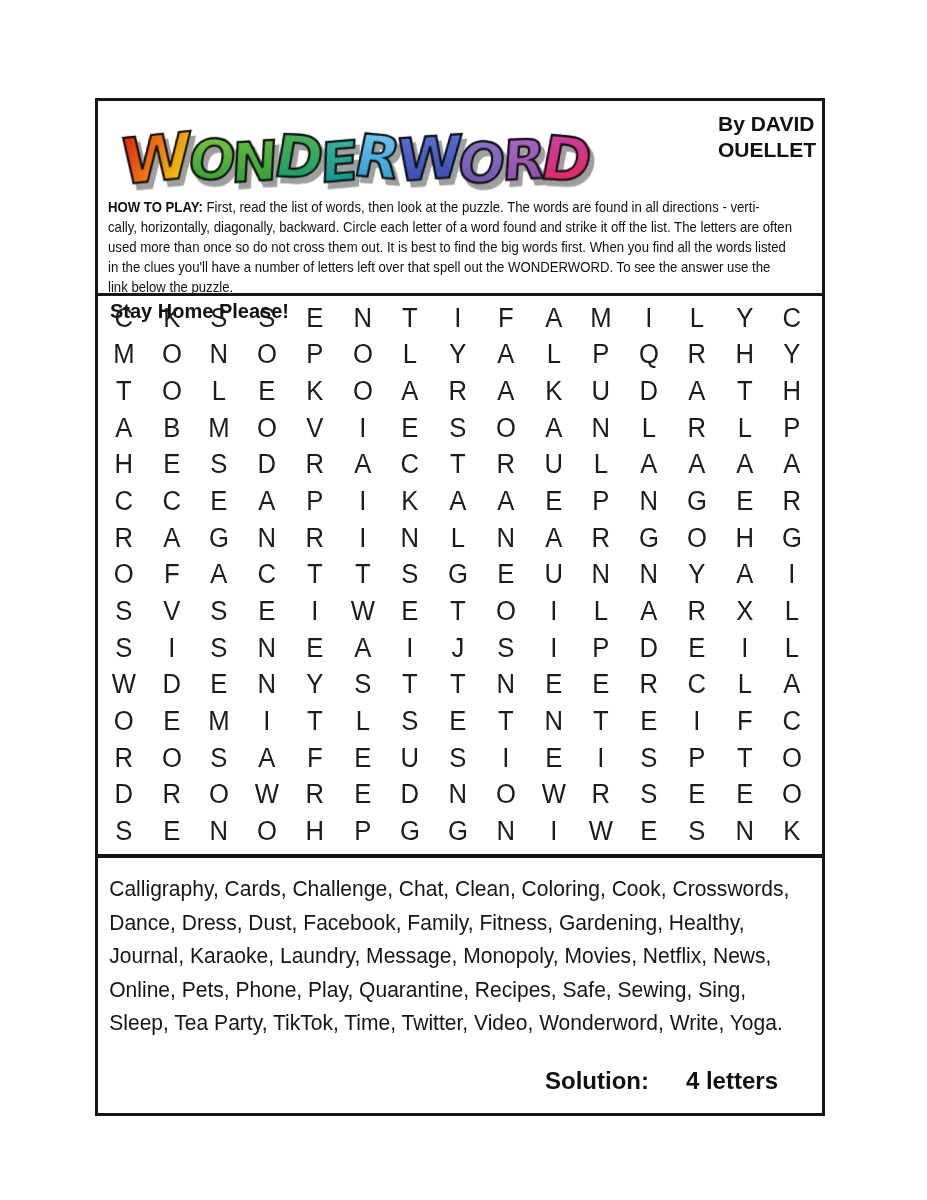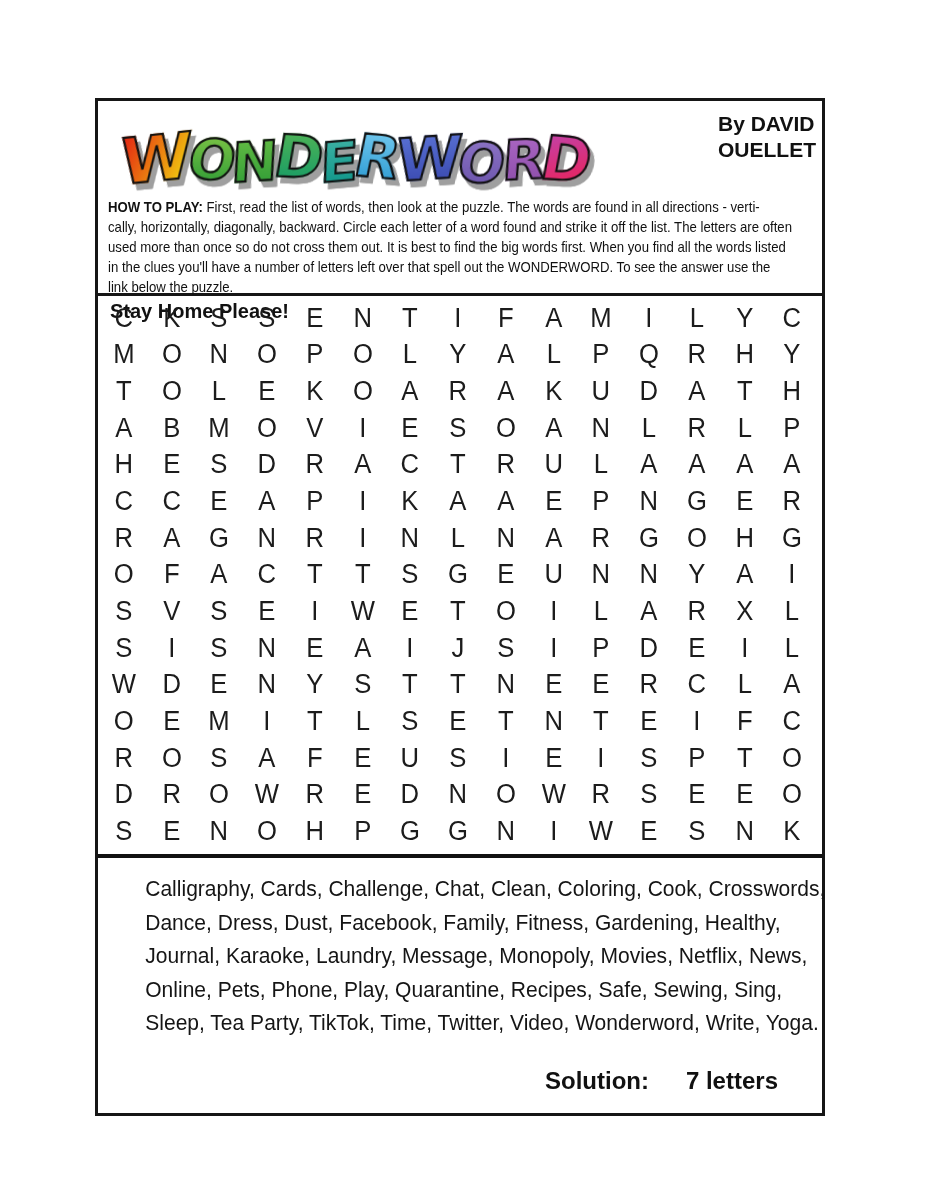--- a/index.html
+++ b/index.html
@@ -46,21 +46,21 @@
   .title{font-weight:bold;font-size:20px;margin:3px 0 0 2px;color:#111;}
 
   
   .grid{height:562px;box-sizing:border-box;border-bottom:4px solid #111;
     display:grid;grid-template-columns:repeat(15,1fr);grid-template-rows:repeat(15,1fr);
     padding:4px 6px 4px 2px;}
   .cell{display:flex;align-items:center;justify-content:center;
     font-size:27px;color:#1c1c1c;transform:scaleX(0.95);}
 
   
-  .footer{flex:1;position:relative;padding-left:36px;}
+  .footer{flex:1;position:relative;}
   .wordlist{padding:14px 0 0 12px;width:760px;transform:scaleX(0.935);
     transform-origin:0 0;font-size:22.5px;line-height:33.5px;color:#151515;}
   .wl-line{white-space:nowrap;}
   .solution{position:absolute;right:44px;bottom:18px;display:flex;gap:37px;
     font-weight:bold;font-size:24px;color:#111;}
 </style>
 </head>
 <body>
 
 <div class="box">
@@ -323,17 +323,17 @@
   <div class="footer">
     <div class="wordlist" id="wordlist">
         <div class="wl-line">Calligraphy, Cards, Challenge, Chat, Clean, Coloring, Cook, Crosswords,</div>
         <div class="wl-line">Dance, Dress, Dust, Facebook, Family, Fitness, Gardening, Healthy,</div>
         <div class="wl-line">Journal, Karaoke, Laundry, Message, Monopoly, Movies, Netflix, News,</div>
         <div class="wl-line">Online, Pets, Phone, Play, Quarantine, Recipes, Safe, Sewing, Sing,</div>
         <div class="wl-line">Sleep, Tea Party, TikTok, Time, Twitter, Video, Wonderword, Write, Yoga.</div>
       </div>
     <div class="solution">
       <span>Solution:</span>
-      <span>7 letters</span>
+      <span>4 letters</span>
     </div>
   </div>
 
 </div>
 
 </body></html>

